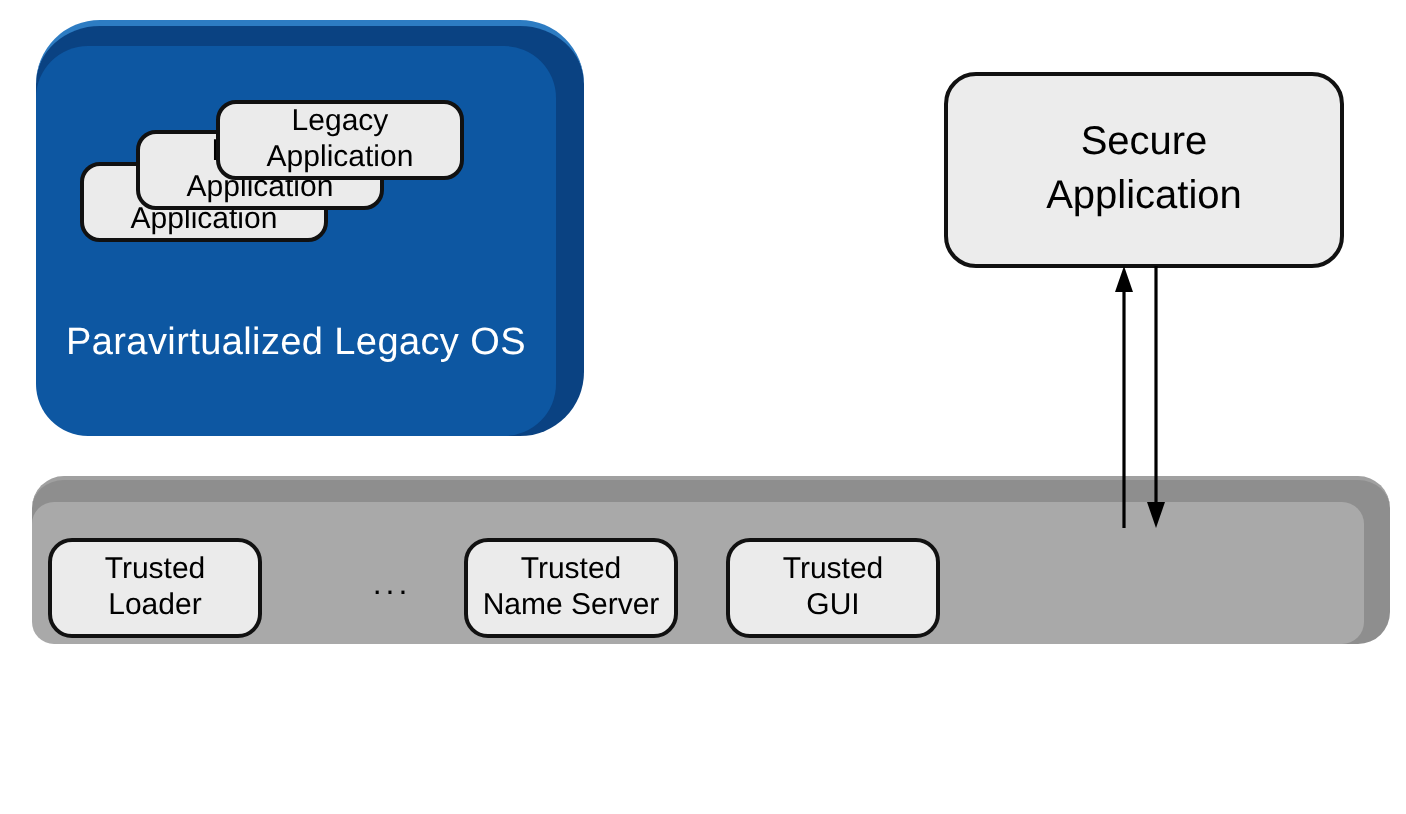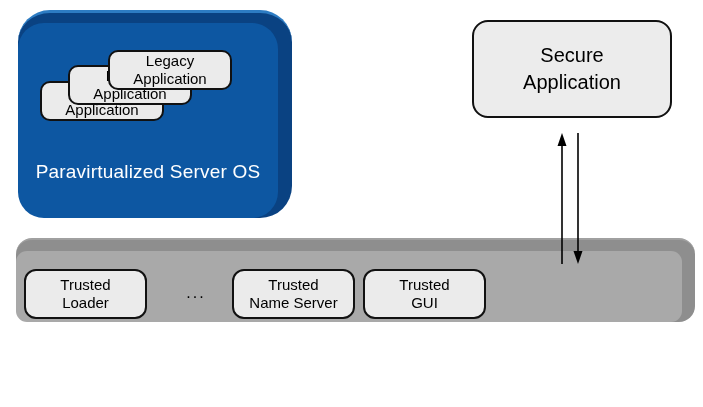--- a/index.html
+++ b/index.html
@@ -26,38 +26,38 @@
     position:absolute; width:124px; height:40px; box-sizing:border-box;
     background:#ebebeb; border:2px solid #111111; border-radius:10px;
     display:flex; align-items:center; justify-content:center; text-align:center;
     font-size:15px; line-height:18px; color:#000; white-space:pre-line;
   }
   .app-back  { left:22px; top:68px; z-index:1; }
   .app-mid   { left:50px; top:52px; z-index:2; }
   .app-front { left:90px; top:37px; z-index:3; }
   
   .secure-box {
-    position:absolute; left:472px; top:20px; width:200px; height:98px; box-sizing:border-box;
+    position:absolute; left:472px; top:36px; width:200px; height:98px; box-sizing:border-box;
     background:#ececec; border:2px solid #111111; border-radius:16px;
     display:flex; align-items:center; justify-content:center; text-align:center;
     font-size:20px; line-height:27px; color:#000; white-space:pre-line;
   }
   
   .bar {
     position:absolute; background:#8e8e8e; border-top:2px solid #a0a0a0;
     border-radius:16px; box-sizing:border-box;
   }
   .trusted-bar { left:16px; top:238px; width:679px; height:84px; }
   .micro-bar   { left:16px; top:340px; width:679px; height:54px; border-radius:14px; }
   .bar-face {
     position:absolute; left:0; top:11px; right:13px; bottom:0;
     background:#a9a9a9; border-radius:11px;
   }
   .compbox {
-    position:absolute; width:123px; height:50px; box-sizing:border-box;
+    position:absolute; width:107px; height:50px; box-sizing:border-box;
     background:#ebebeb; border:2px solid #111111; border-radius:12px;
     display:flex; align-items:center; justify-content:center; text-align:center;
     font-size:15px; line-height:18px; color:#000; white-space:pre-line; z-index:2;
   }
   .comp-loader   { left:8px;   top:29px; }
   .comp-nameserv { left:216px; top:29px; }
   .comp-gui      { left:347px; top:29px; }
   .comp-policy   { left:477px; top:29px; }
   .ellipsis {
     position:absolute; left:150px; top:44px; width:60px; text-align:center;
@@ -84,21 +84,21 @@
 Application</span>
     </div>
     <div class="appbox app-mid">
       <span>Legacy
 Application</span>
     </div>
     <div class="appbox app-front">
       <span>Legacy
 Application</span>
     </div>
-    <div class="blue-label">Paravirtualized Server OS</div>
+    <div class="blue-label">Paravirtualized Legacy OS</div>
   </div>
 
   <div class="secure-box">
     <span>Secure
 Application</span>
   </div>
 
   <div class="bar trusted-bar">
     <div class="bar-face"></div>
     <div class="compbox comp-loader">

